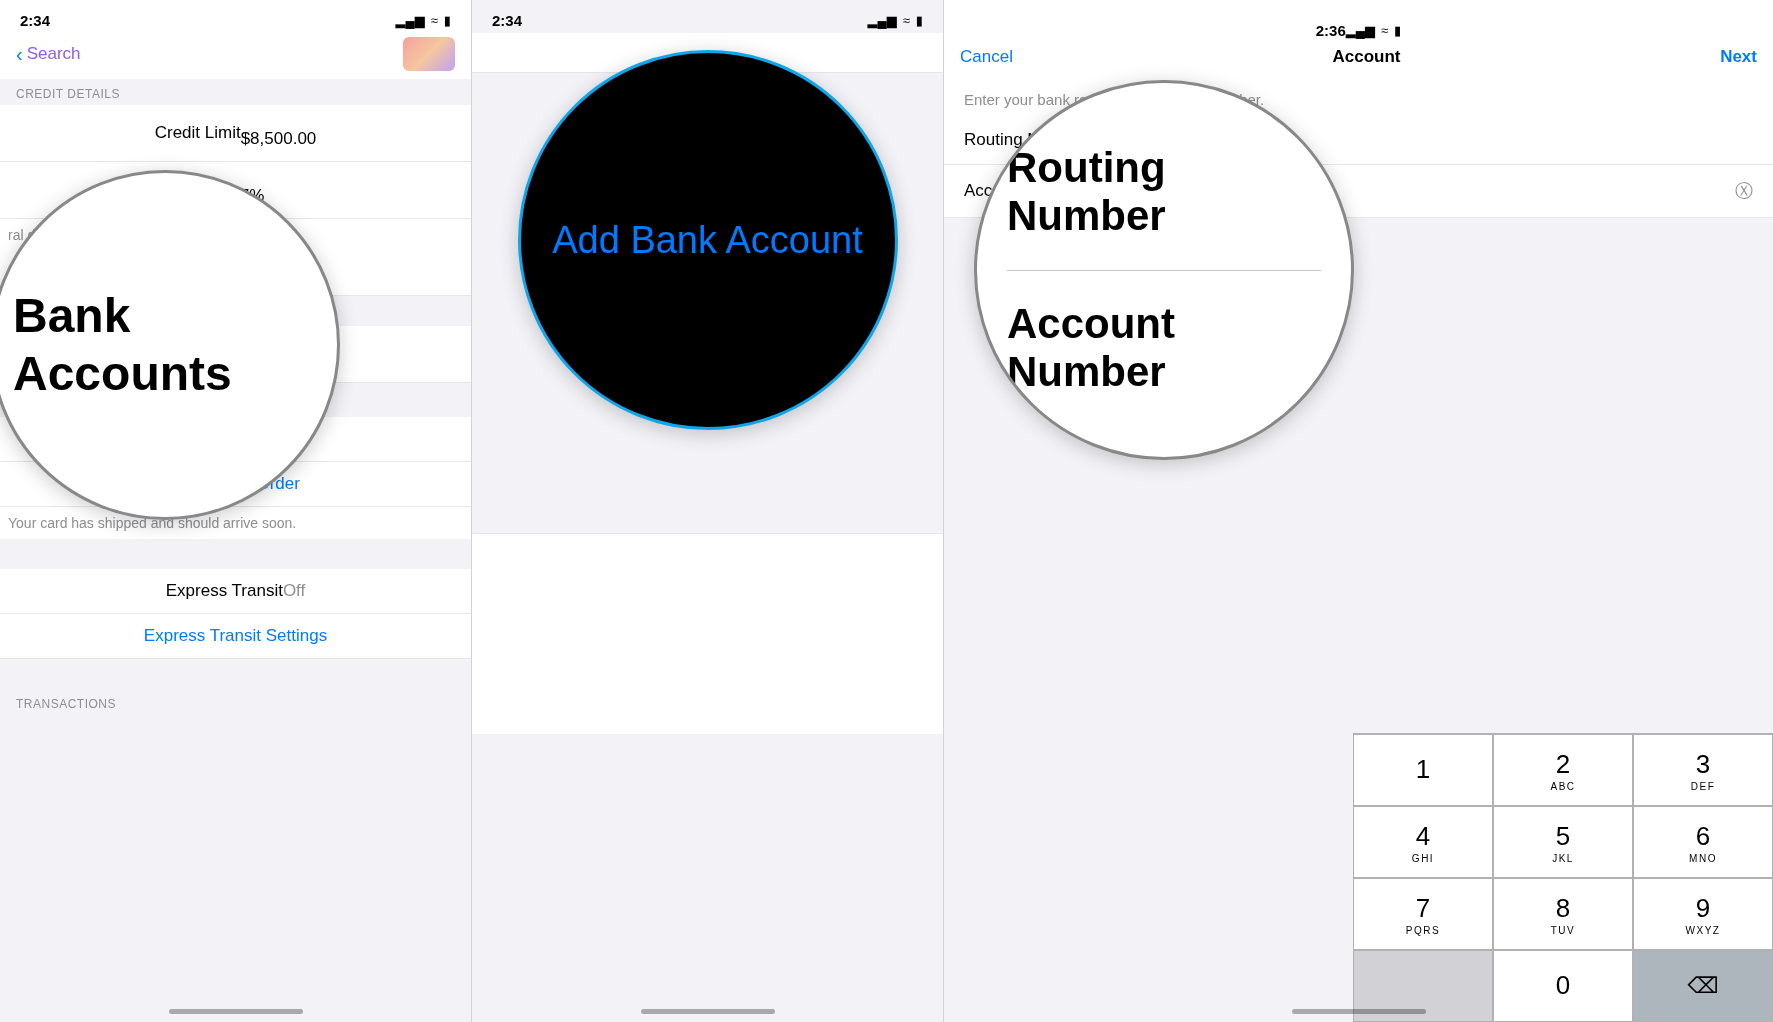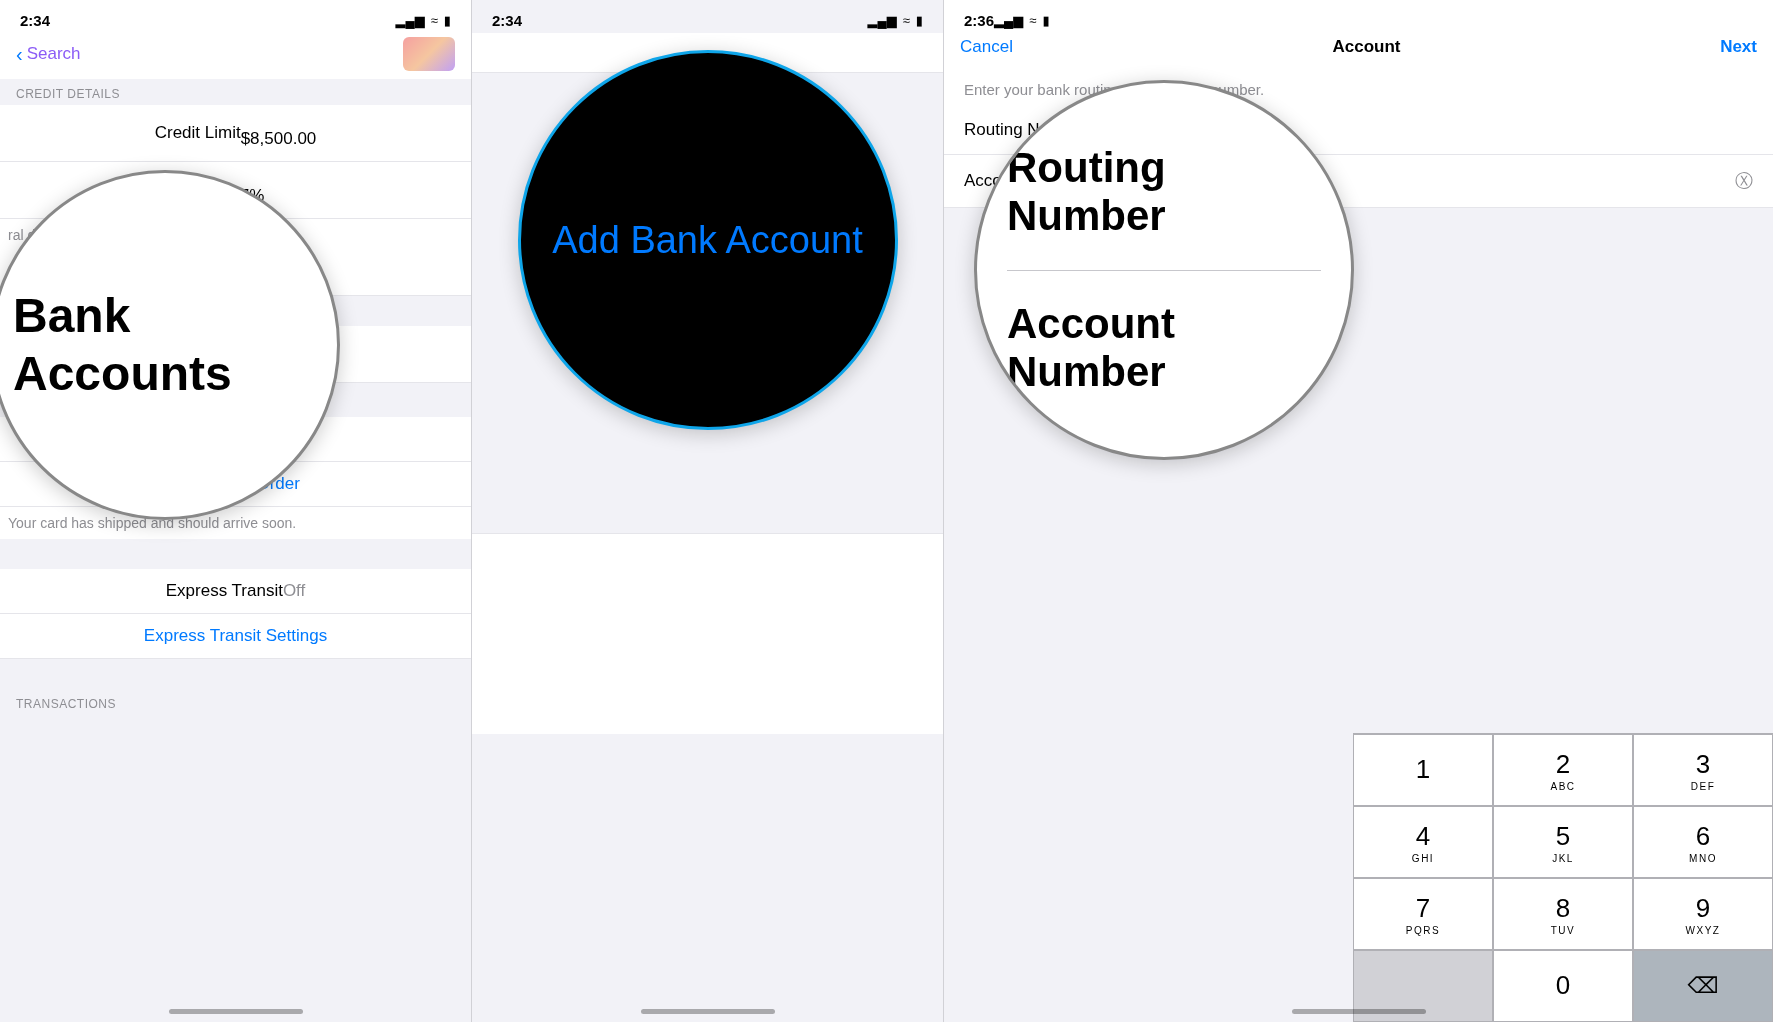--- a/index.html
+++ b/index.html
@@ -201,23 +201,23 @@
 
     
     .panel3 {
       width: 829px;
       height: 1022px;
       background: #f2f2f7;
       position: relative;
     }
     .panel3-status {
       display: flex;
-      justify-content: flex-start;
-      align-items: center;
-      padding: 12px 20px 4px;
+      justify-content: center;
+      align-items: center;
+      padding: 22px 20px 4px;
       background: white;
     }
     .panel3-nav {
       background: white;
       padding: 4px 16px 8px;
       display: flex;
       justify-content: space-between;
       align-items: center;
     }
     .cancel-btn {

